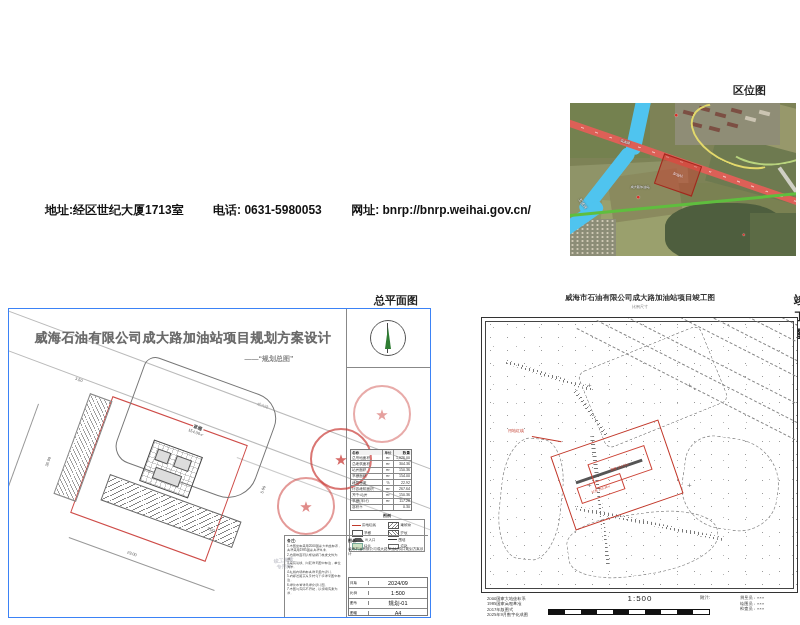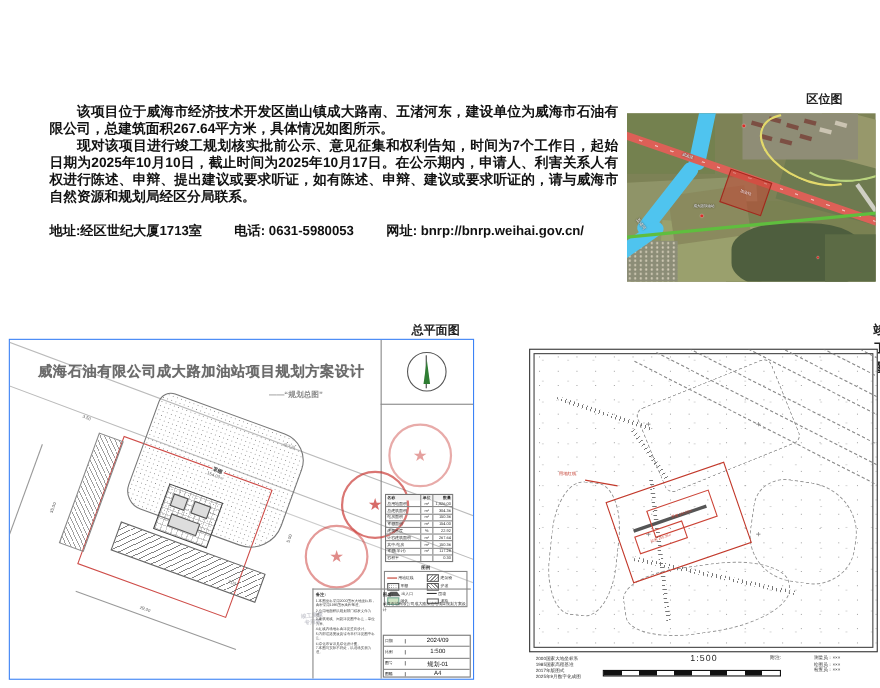--- a/index.html
+++ b/index.html
@@ -151,24 +151,20 @@
   .scalebar{left:548px;top:609px;width:160px;height:3.5px;border:.5px solid #111;
             background:repeating-linear-gradient(90deg,#111 0 16px,#fff 16px 32px);}
   .ab-note{left:700px;top:595px;font-size:4.5px;color:#333;}
   .meta-right{left:740px;top:595px;width:58px;font-size:4.2px;line-height:5.6px;color:#333;}
 </style>
 </head>
 <body>
 
 <div class="page">
 
-  <div class="abs bodytext">
-    <p>该项目位于威海市经济技术开发区崮山镇成大路南、五渚河东，建设单位为威海市石油有限公司，总建筑面积267.64平方米，具体情况如图所示。</p>
-    <p>现对该项目进行竣工规划核实批前公示、意见征集和权利告知，时间为7个工作日，起始日期为2025年10月10日，截止时间为2025年10月17日。在公示期内，申请人、利害关系人有权进行陈述、申辩、提出建议或要求听证，如有陈述、申辩、建议或要求听证的，请与威海市自然资源和规划局经区分局联系。</p>
-  </div>
   <div class="abs contact">
     <span>地址:经区世纪大厦1713室</span>
     <span>电话: 0631-5980053</span>
     <span>网址: bnrp://bnrp.weihai.gov.cn/</span>
   </div>
 
   <div class="abs figlabel" style="left:733px;top:83px;">区位图</div>
   <div class="abs satmap">
     <div class="patch" style="left:0;top:0;width:80px;height:55px;background:#74814f;"></div>
     <div class="patch" style="left:170px;top:0;width:60px;height:62px;background:#97986b;transform:rotate(15deg);"></div>
@@ -390,20 +386,24 @@
           <span>规划-01</span>
         </div>
           <div class="tb-row">
           <span>图幅</span>
           <span>A4</span>
         </div>
         </div>
     </div>
   </div>
 
+  <div class="abs ab-titlewrap">
+    <div class="ab-title">威海市石油有限公司成大路加油站项目竣工图</div>
+    <div class="ab-sub">比例尺寸</div>
+  </div>
   <div class="abs figlabel ab-label">竣工图</div>
 
   <div class="abs asbuilt">
     <div class="ab-in"></div>
     <span class="cross" style="left:105px;top:64px;">+</span>
     <span class="cross" style="left:205px;top:64px;">+</span>
     <span class="cross" style="left:105px;top:164px;">+</span>
     <span class="cross" style="left:205px;top:164px;">+</span>
 
     <div class="dashline" style="left:95px;top:10px;width:250px;"></div>

